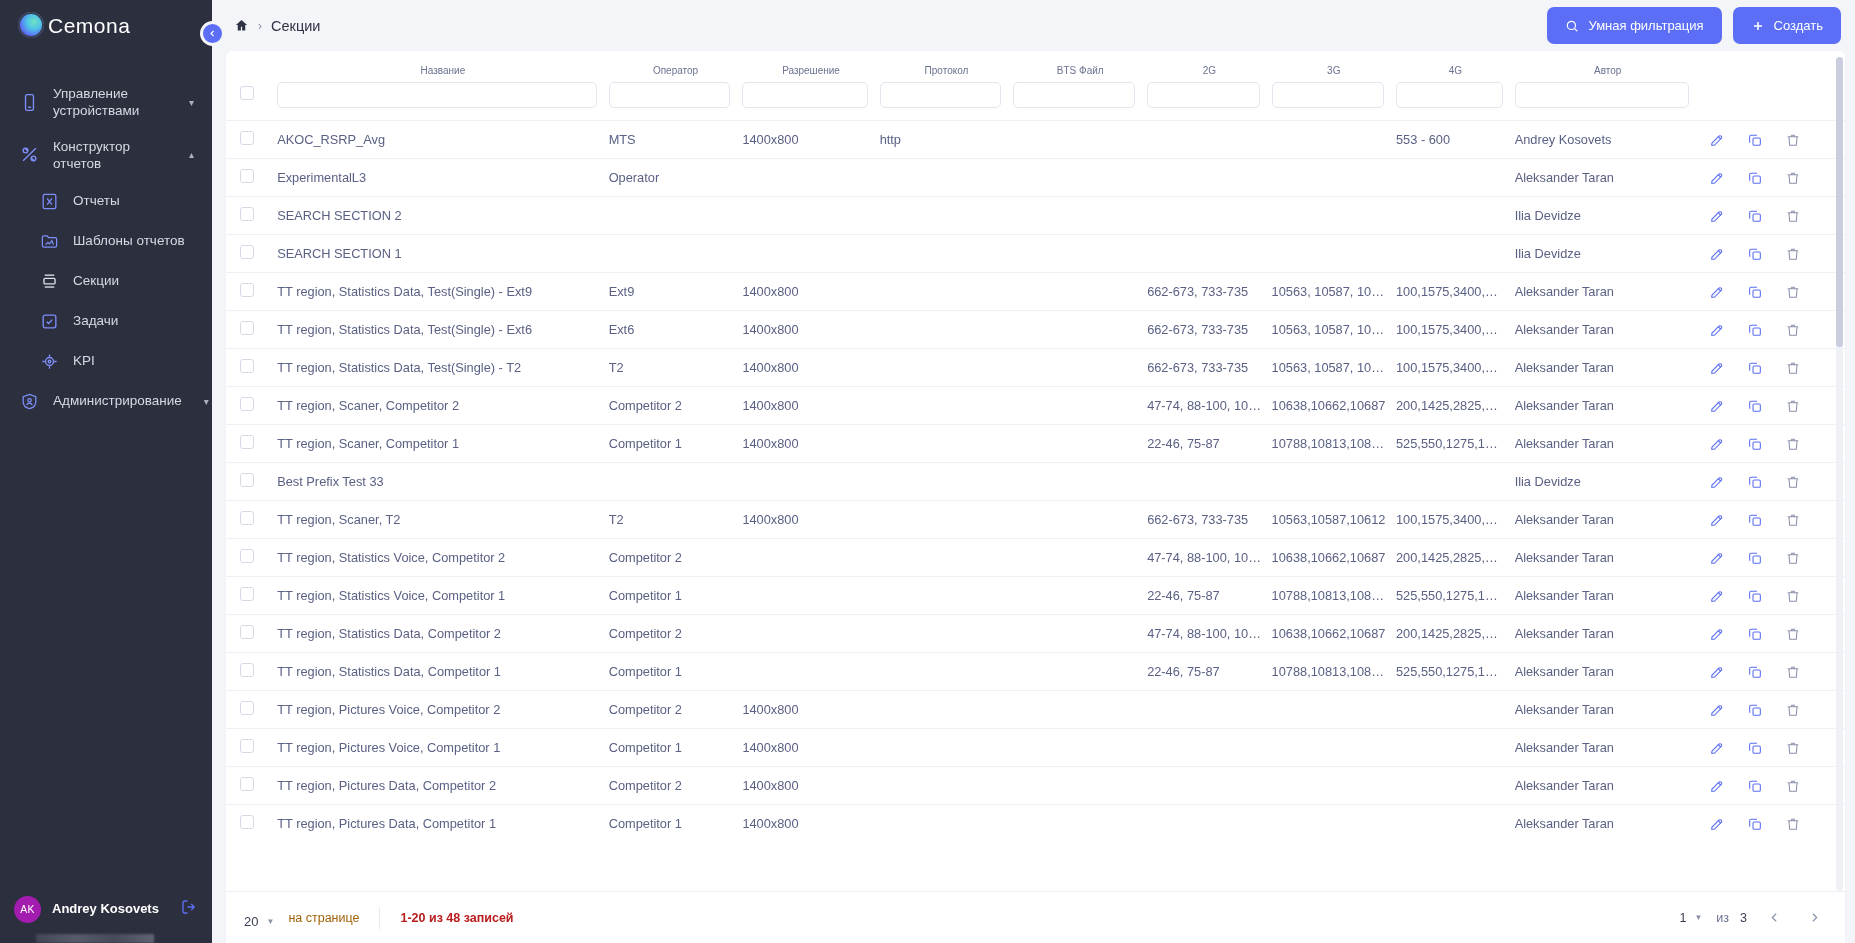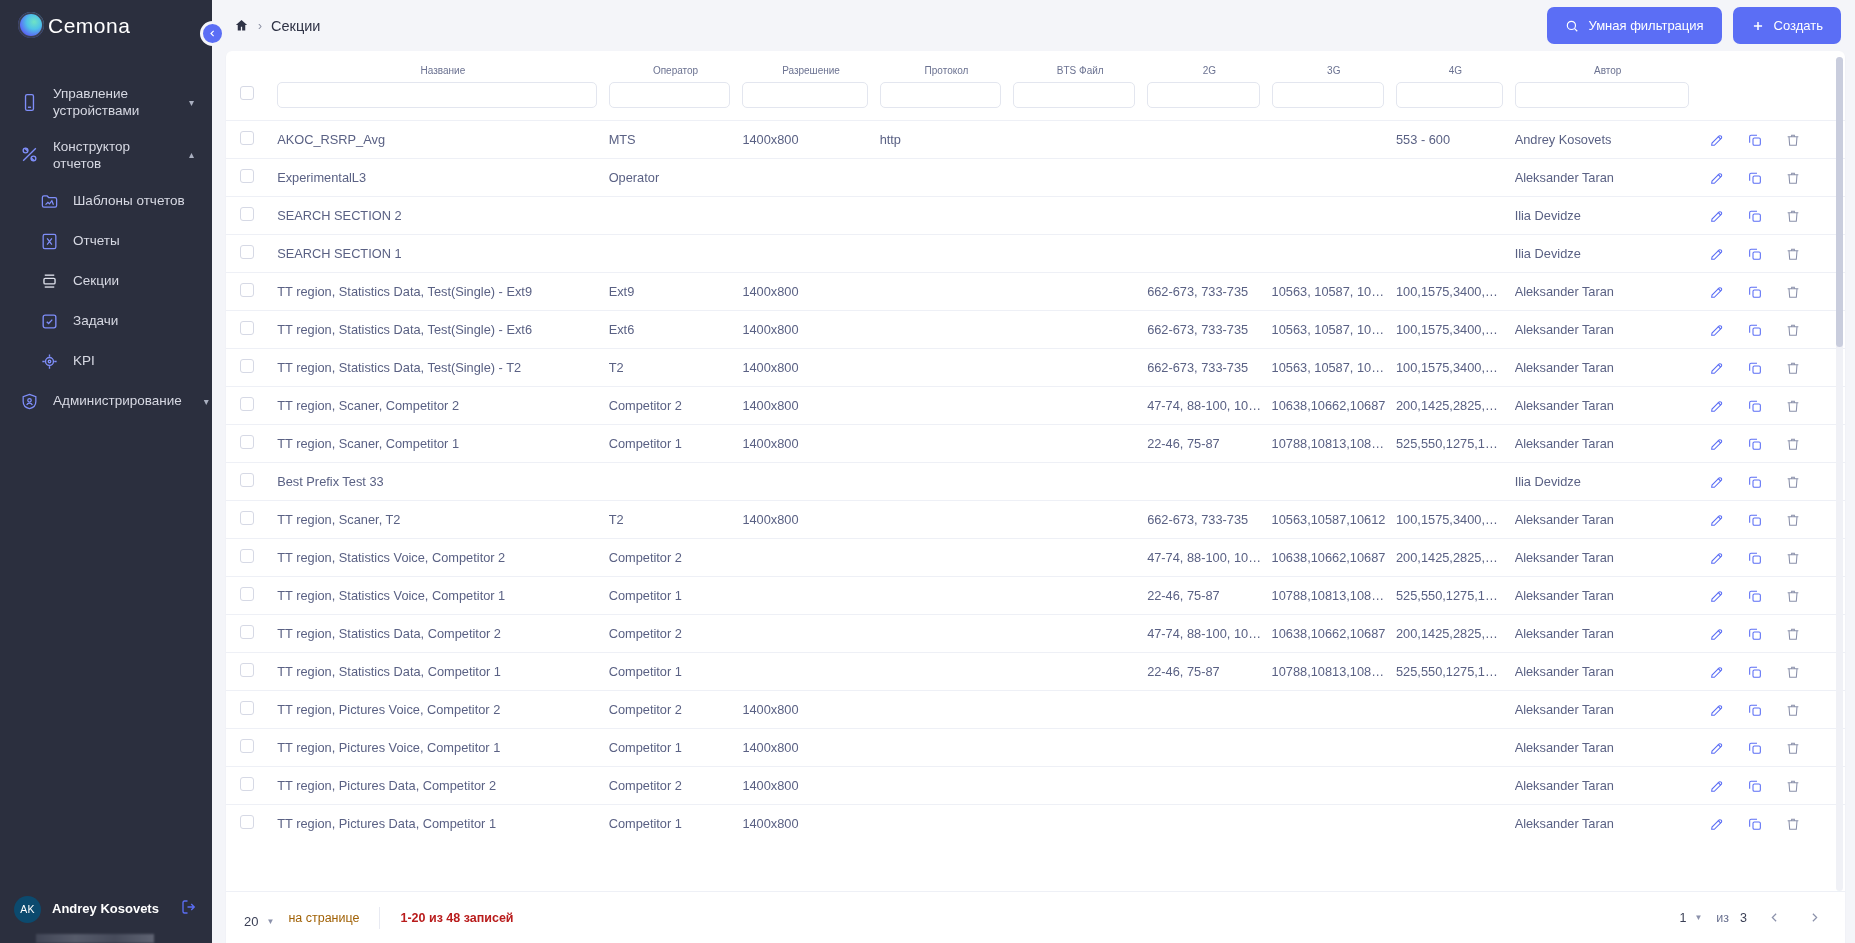--- a/index.html
+++ b/index.html
@@ -55,21 +55,21 @@
   .nav-label { flex: 1 1 auto; line-height: 1.28; }
   .chev { width: 14px; flex: 0 0 14px; color: #aab0c0; font-size: 10px; text-align: right; }
 
   .user-block {
     display: flex; align-items: center; gap: 11px;
     padding: 14px 14px 20px 14px;
     min-height: 62px;
   }
   .avatar {
     width: 27px; height: 27px; border-radius: 50%;
-    background: #0c4a6e; color: #fff;
+    background: #a21caf; color: #fff;
     font-size: 10.5px; display: flex; align-items: center; justify-content: center;
     flex: 0 0 27px; letter-spacing: .3px; text-align: center;
   }
   .user-name { color: #fff; font-size: 13px; font-weight: 700; line-height: 1.15; flex: 1 1 auto; }
   .logout-icon { color: #5b6ef5; flex: 0 0 18px; cursor: pointer; }
   .sb-hidden-bar {
     position: absolute; left: 36px; bottom: 0; width: 118px; height: 9px;
     background: linear-gradient(90deg,#555a6b,#7b8090,#5d6273,#8a8f9e);
     opacity: .55; filter: blur(1px);
   }
@@ -220,35 +220,35 @@
               <circle cx="17" cy="17" r="3"></circle>
           </svg>
         </span>
         <span class="nav-label">Конструктор отчетов</span>
         <span class="chev">▴</span>
       </div>
 
       <div class="nav-item sub">
         <span class="nav-icon">
           <svg width="19" height="19" viewBox="0 0 24 24" fill="none" stroke="#7f8ef9" stroke-width="1.6">
+            <rect x="4" y="3" width="16" height="18" rx="2"></rect>
+              <path d="M9 8l6 8M15 8l-6 8"></path>
+          </svg>
+        </span>
+        <span class="nav-label">Отчеты</span>
+      </div>
+
+      <div class="nav-item sub">
+        <span class="nav-icon">
+          <svg width="19" height="19" viewBox="0 0 24 24" fill="none" stroke="#7f8ef9" stroke-width="1.6">
             <path d="M3 7a2 2 0 012-2h4l2 2h8a2 2 0 012 2v8a2 2 0 01-2 2H5a2 2 0 01-2-2z"></path>
             <path d="M7 16l3-3 2 2 3-4 2 5"></path>
           </svg>
         </span>
         <span class="nav-label">Шаблоны отчетов</span>
-      </div>
-
-      <div class="nav-item sub">
-        <span class="nav-icon">
-          <svg width="19" height="19" viewBox="0 0 24 24" fill="none" stroke="#7f8ef9" stroke-width="1.6">
-            <rect x="4" y="3" width="16" height="18" rx="2"></rect>
-              <path d="M9 8l6 8M15 8l-6 8"></path>
-          </svg>
-        </span>
-        <span class="nav-label">Отчеты</span>
       </div>
 
       <div class="nav-item sub">
         <span class="nav-icon">
           <svg width="19" height="19" viewBox="0 0 24 24" fill="none" stroke="#dfe2ec" stroke-width="1.7">
             <path d="M6 4h12"></path>
               <rect x="5" y="8" width="14" height="7" rx="1.5"></rect>
               <path d="M6 19h12"></path>
           </svg>
         </span>

